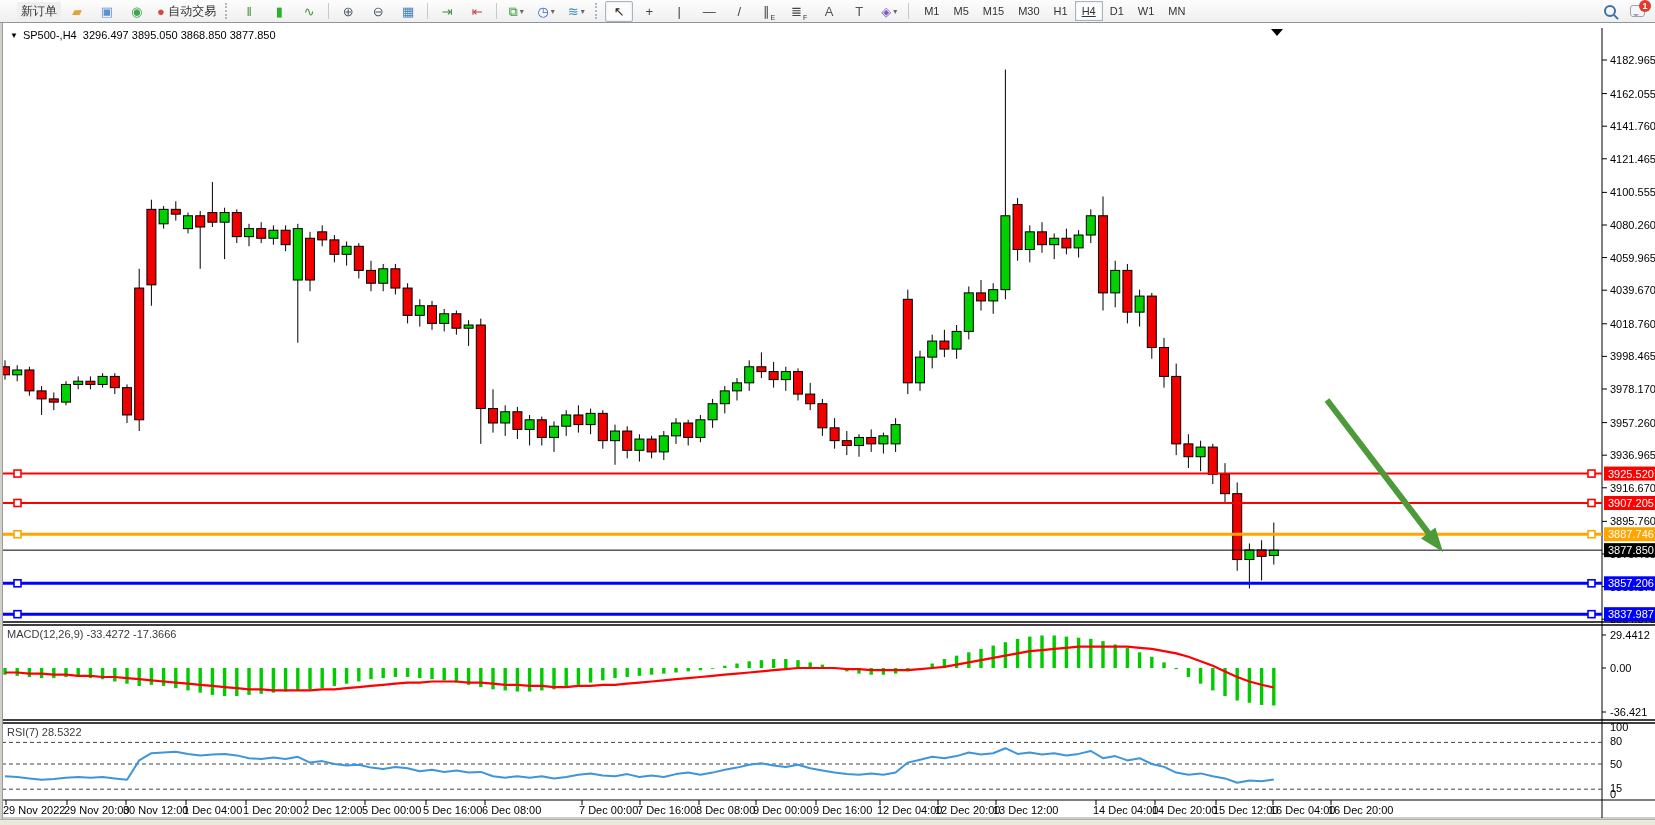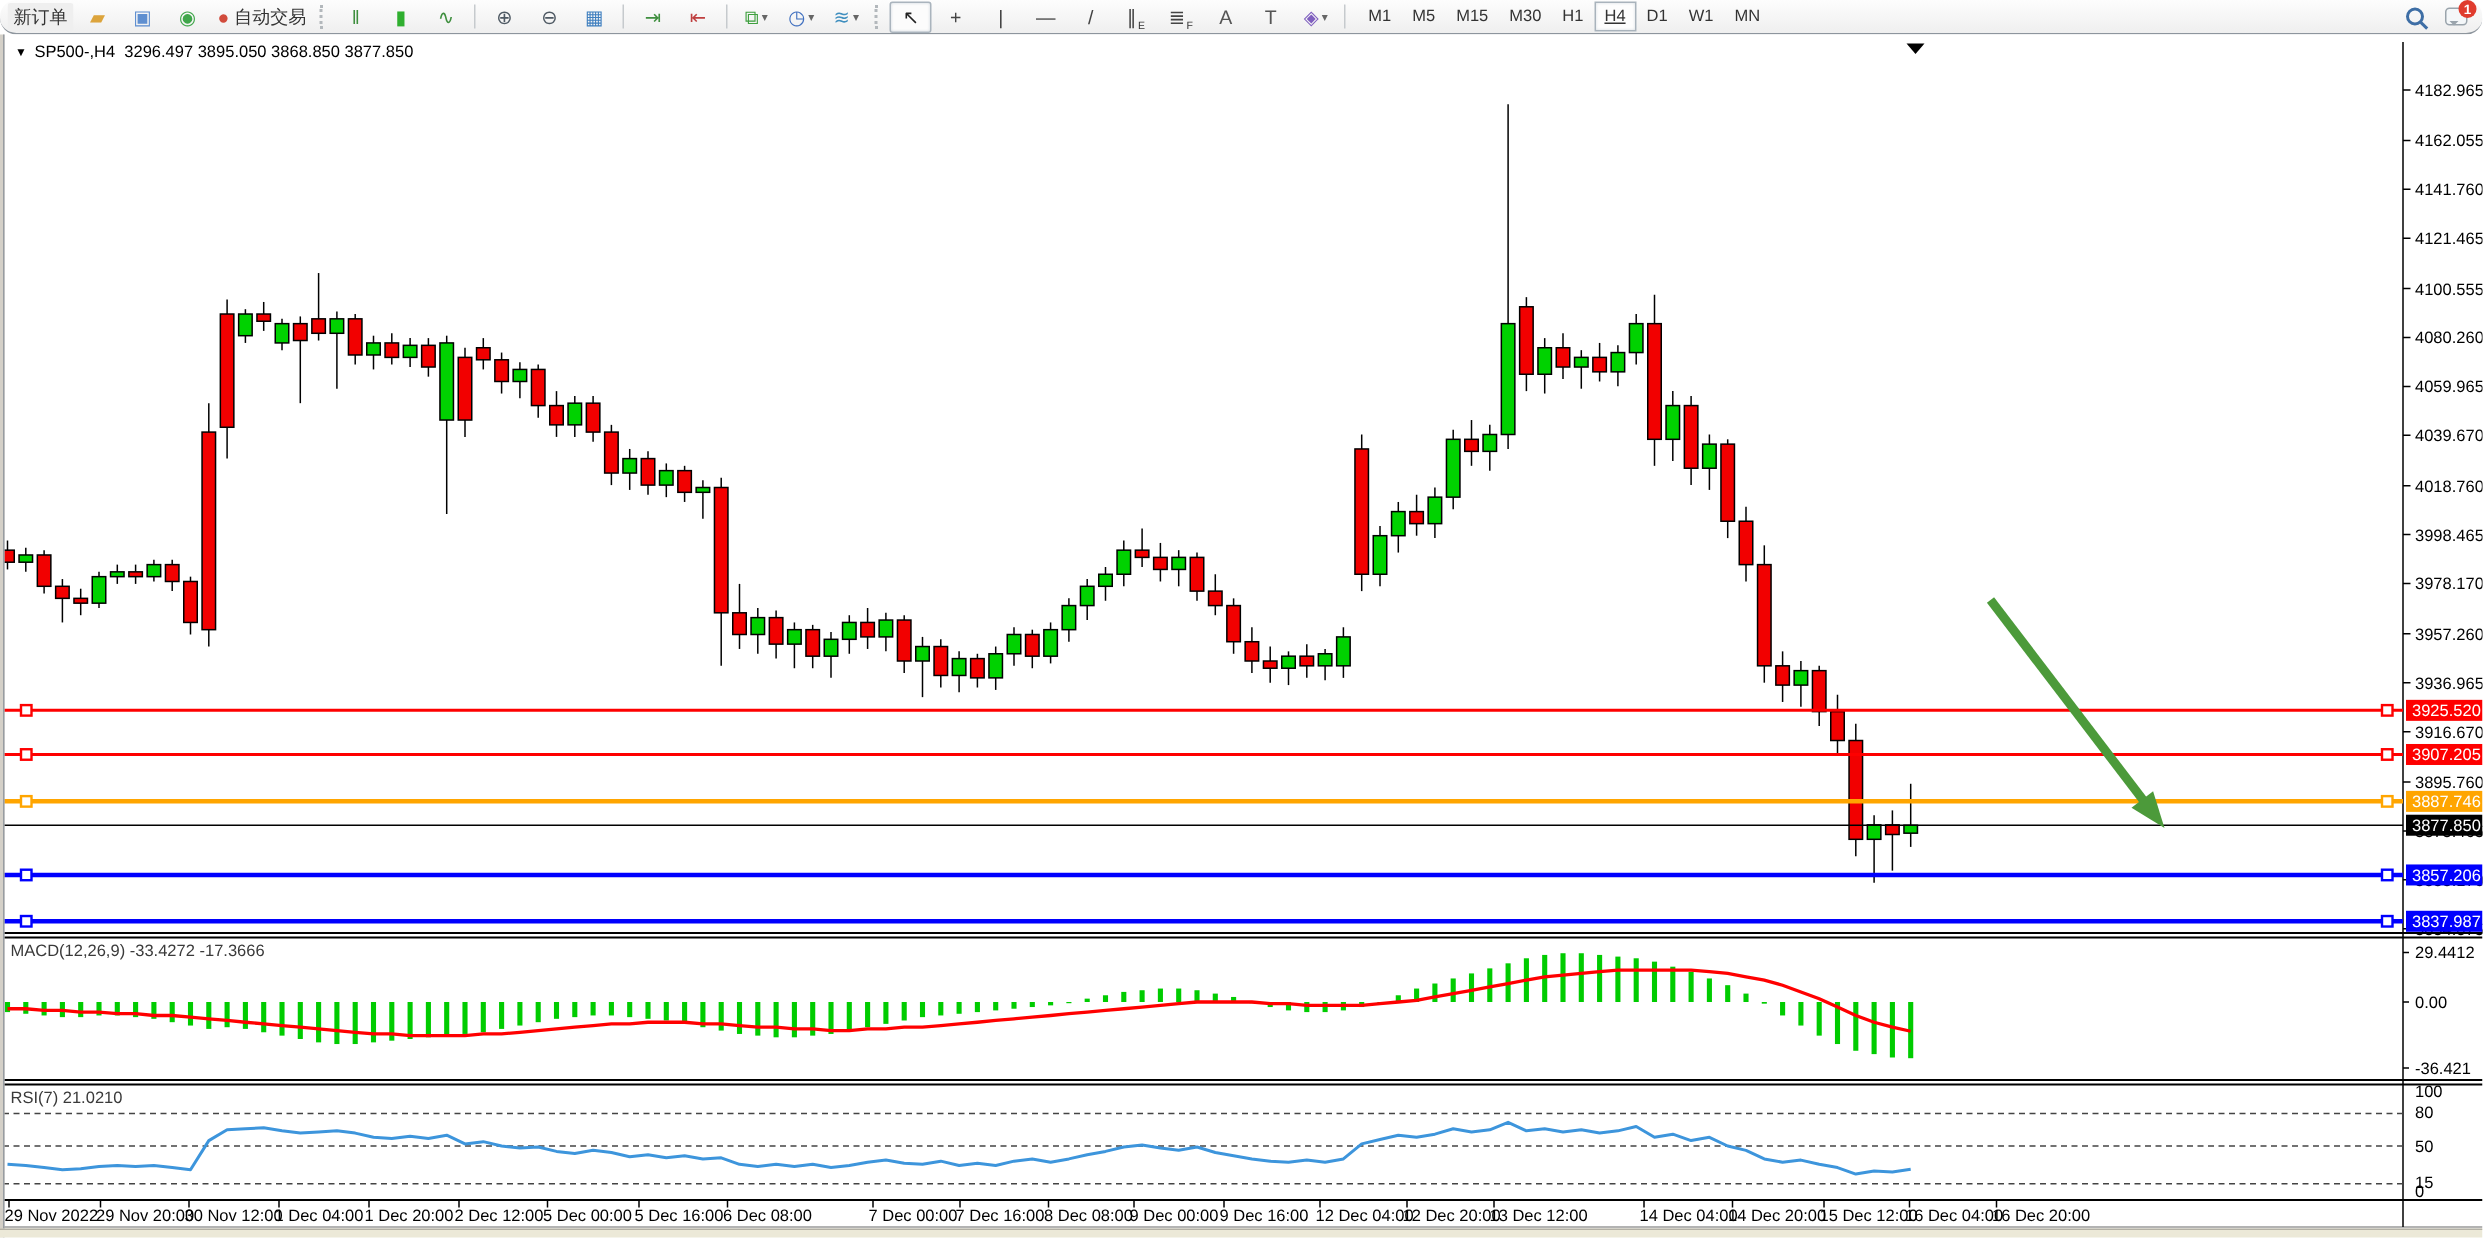--- a/index.html
+++ b/index.html
@@ -1,21 +1,21 @@
 <!DOCTYPE html>
 <html><head>
 <meta charset="utf-8">
 <style>
   html,body{margin:0;padding:0}
   body{width:1655px;height:825px;position:relative;background:#fff;overflow:hidden;
        font-family:"Liberation Sans",sans-serif;}
   
   .toolbar{position:absolute;top:0;left:0;width:1655px;height:23px;z-index:10;
     background:linear-gradient(#fdfdfd,#efefef);border-bottom:1px solid #8d959d;
-    display:flex;align-items:center;padding-left:4px;box-sizing:border-box;border-radius:11px;}
+    display:flex;align-items:center;padding-left:16px;box-sizing:border-box;}
   .tbtn{height:19px;min-width:20px;display:inline-flex;align-items:center;justify-content:center;
     margin:0 1px;padding:0 3px;font-size:12px;border:1px solid transparent;border-radius:2px;
     color:#333;position:relative;cursor:default;white-space:nowrap;}
   .tbtn.pressed{background:#fcfcfc;border-color:#aab4bd;box-shadow:inset 0 0 2px #cdd5dc;}
   .tbtn .glyph{font-size:13px;line-height:13px;}
   .tbtn .dd{font-size:8px;color:#666;margin-left:2px;}
   .tbtn .sub{font-size:7px;color:#333;margin-left:1px;align-self:flex-end;}
   .tsep{width:1px;height:16px;background:#c6cacd;margin:0 4px;}
   .thandle{width:3px;height:16px;border-left:2px dotted #b3b8bc;margin:0 4px;}
   .tf-group{display:flex;align-items:center;margin-left:4px;}
@@ -154,21 +154,21 @@
 <div class="left-edge"></div>
 
 <div class="chart-title">
   <span class="tri">▼</span><span>SP500-,H4</span>&nbsp;&nbsp;<span>3296.497 3895.050 3868.850 3877.850</span>
 </div>
 
 <div class="ind-label" style="top:628px;left:7px;">
   <span>MACD(12,26,9)</span>&nbsp;<span>-33.4272</span>&nbsp;<span>-17.3666</span>
 </div>
 <div class="ind-label" style="top:726px;left:7px;">
-  <span>RSI(7)</span>&nbsp;<span>21.0210</span>
+  <span>RSI(7)</span>&nbsp;<span>28.5322</span>
 </div>
 
 <svg id="chart-svg" width="1655" height="825" viewBox="0 0 1655 825">
     <g>
       <line x1="0" y1="622" x2="1655" y2="622" stroke="#000" stroke-width="1.4"></line>
       <line x1="0" y1="625" x2="1655" y2="625" stroke="#000" stroke-width="1.4"></line>
       <line x1="0" y1="720" x2="1655" y2="720" stroke="#000" stroke-width="1.4"></line>
       <line x1="0" y1="723" x2="1655" y2="723" stroke="#000" stroke-width="1.4"></line>
       <line x1="0" y1="800" x2="1655" y2="800" stroke="#000" stroke-width="1.2"></line>
       <line x1="0" y1="818" x2="1655" y2="818" stroke="#9a9a9a" stroke-width="1"></line>

